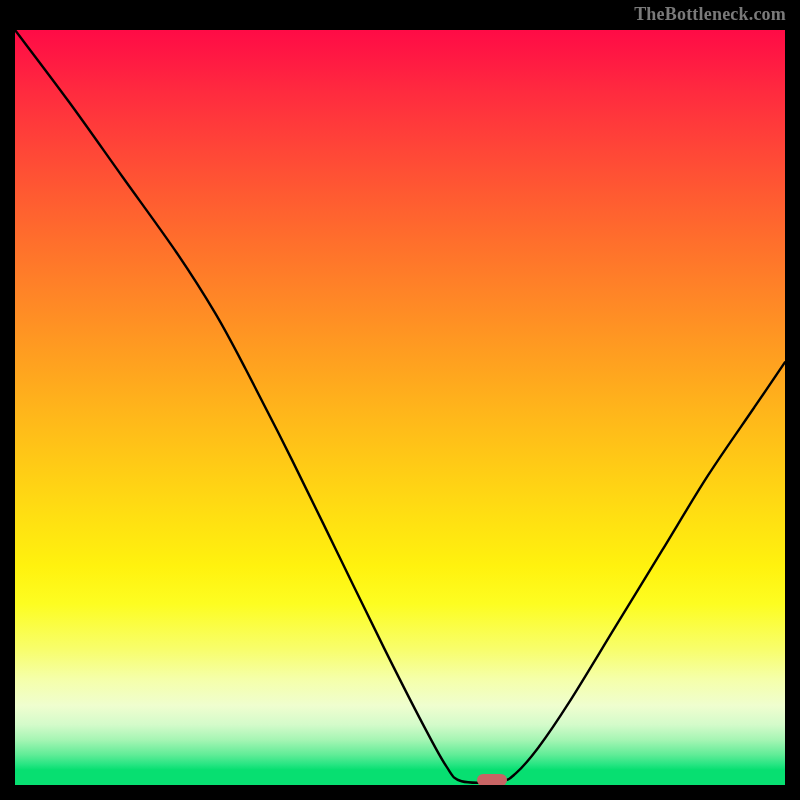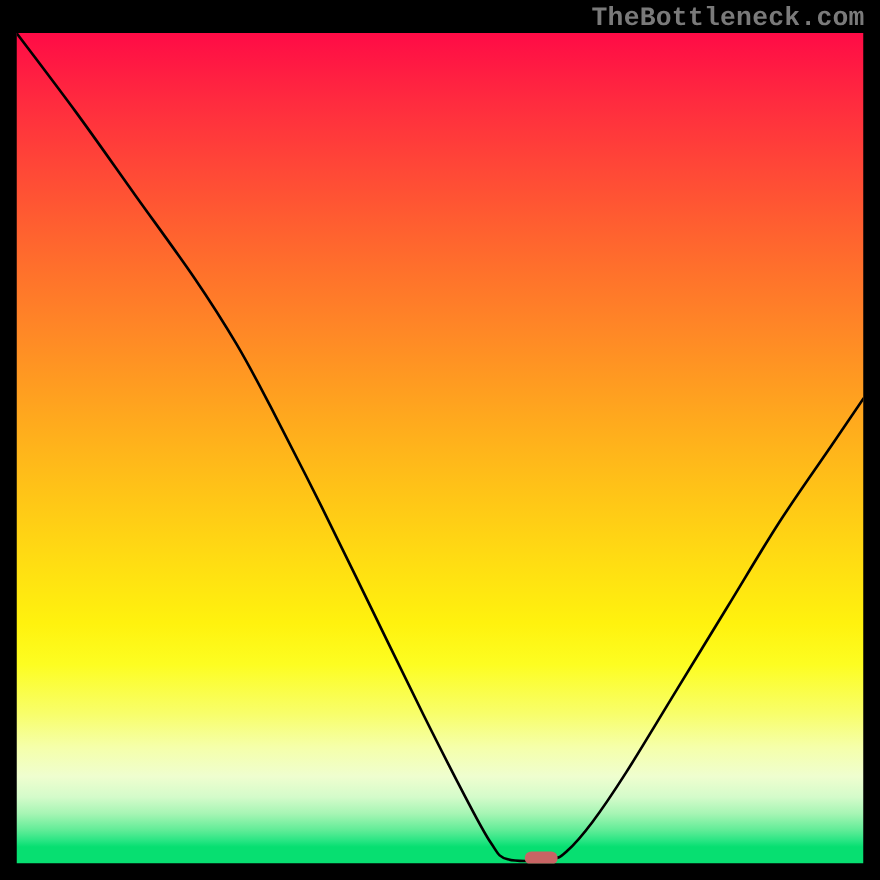--- a/index.html
+++ b/index.html
@@ -63,22 +63,22 @@
     width: 30px;
     height: 12px;
     border-radius: 6px;
     background: #c86464;
     transform: translate(-50%, -50%);
   }
   .watermark {
     position: absolute;
     top: 4px;
     right: 14px;
-    font-family: Liberation Mono, monospace;
-    font-size: 24px;
+    font-family: Liberation Serif, serif;
+    font-size: 18px;
     font-weight: 600;
     color: #7a7a7a;
     letter-spacing: 0.2px;
   }
 </style>
 </head>
 <body>
 
 <div class="stage">
   <div class="watermark">TheBottleneck.com</div>

